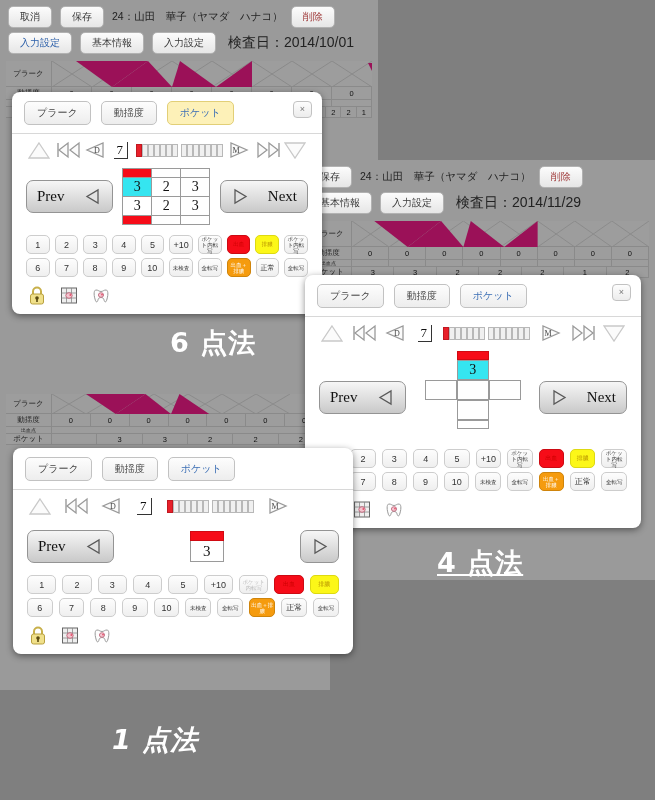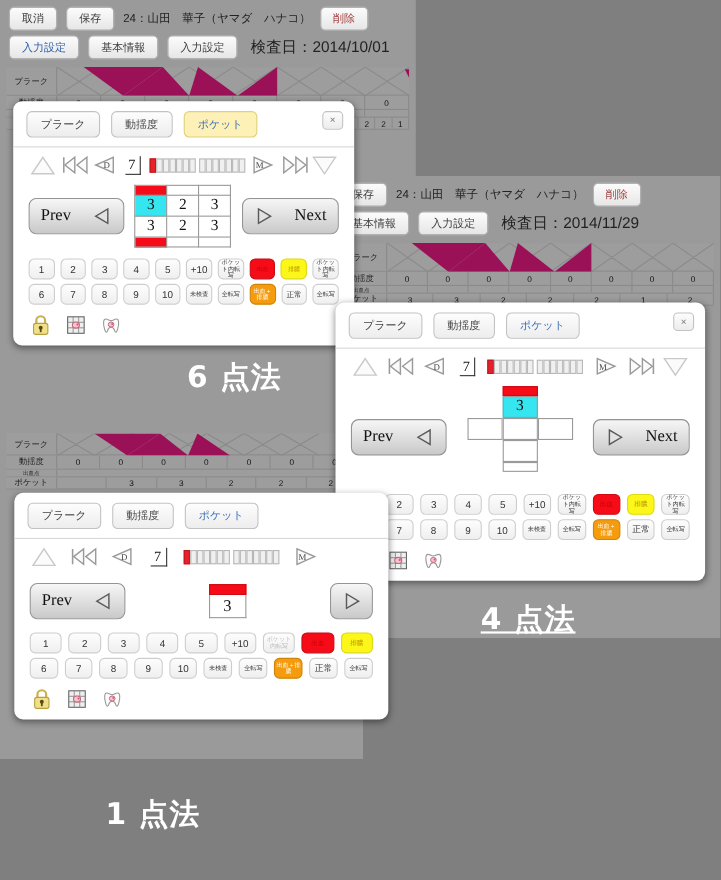--- a/index.html
+++ b/index.html
@@ -772,13 +772,13 @@
     </span>
     <span class="ico">
       <svg width="18" height="19" viewBox="0 0 18 19">
           <path d="M4 4 C2 4 1.5 8 3 13 C3.6 16 5 17 5.8 14.5 C6.3 12.5 7 11.5 9 11.5 C11 11.5 11.7 12.5 12.2 14.5 C13 17 14.4 16 15 13 C16.5 8 16 4 14 4 C11.5 4 11 5.5 9 5.5 C7 5.5 6.5 4 4 4 Z" fill="#fdfdfd" stroke="#999" stroke-width="1"></path>
           <ellipse cx="9" cy="9" rx="2.6" ry="2.3" fill="#f4c5cf" stroke="#c06a7e" stroke-width=".9"></ellipse>
           <circle cx="10" cy="8.6" r="0.9" fill="#e8536d"></circle>
         </svg>
     </span>
   </div>
 </div>
-<div class="caption" style="left:96px; top:722px;">1 点法</div>
+<div class="caption" style="left:112px; top:722px;font-style:italic;">1 点法</div>
 
 </body></html>

